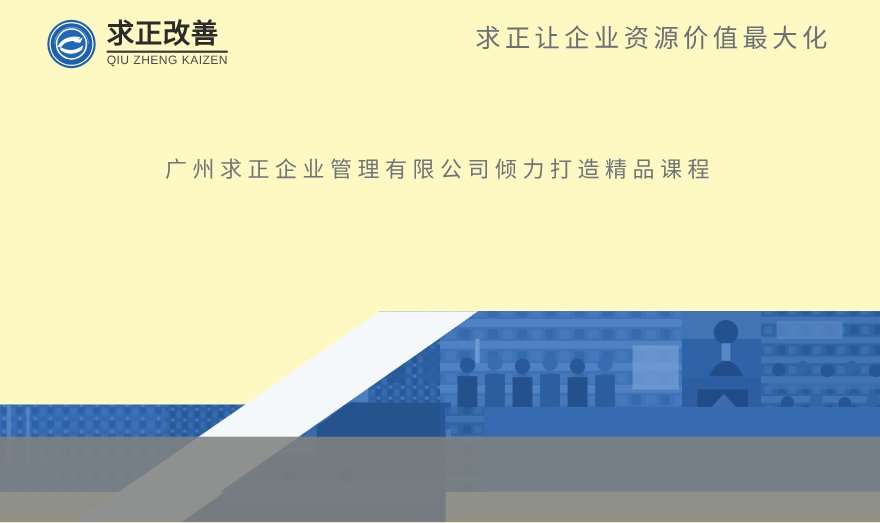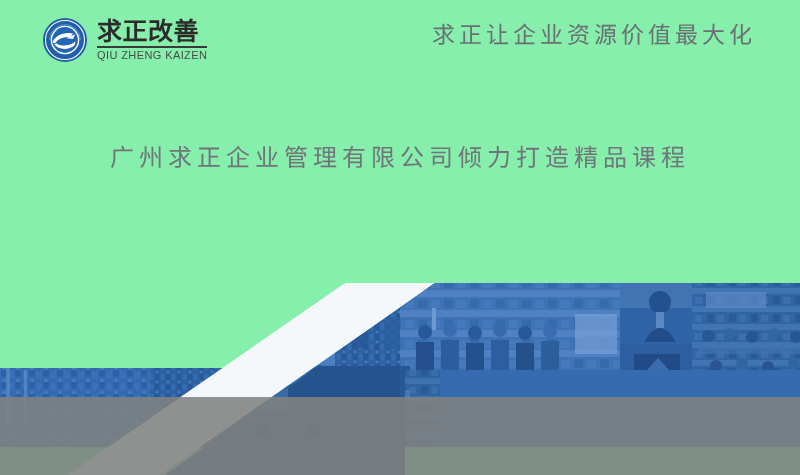--- a/index.html
+++ b/index.html
@@ -12,21 +12,21 @@
     height: 475px;
     overflow: hidden;
     font-family: "Liberation Sans", "DejaVu Sans", sans-serif;
     background: #f4f8fa;
   }
 
   .poster {
     position: relative;
     width: 800px;
     height: 475px;
-    background: #86efac;
+    background: #fef9c3;
     overflow: hidden;
   }
 
   
   .header {
     position: absolute;
     top: 0;
     left: 0;
     width: 800px;
     height: 90px;
@@ -104,21 +104,21 @@
     font-weight: bold;
     color: #1550ad;
     letter-spacing: 1px;
     line-height: 1.12;
     white-space: nowrap;
     margin: 0;
   }
 
   .sub-title {
     margin-top: 20px;
-    font-size: 24px;
+    font-size: 20px;
     color: #707579;
     letter-spacing: 5px;
     white-space: nowrap;
   }
 
   
   .collage {
     position: absolute;
     left: 0;
     top: 270px;

